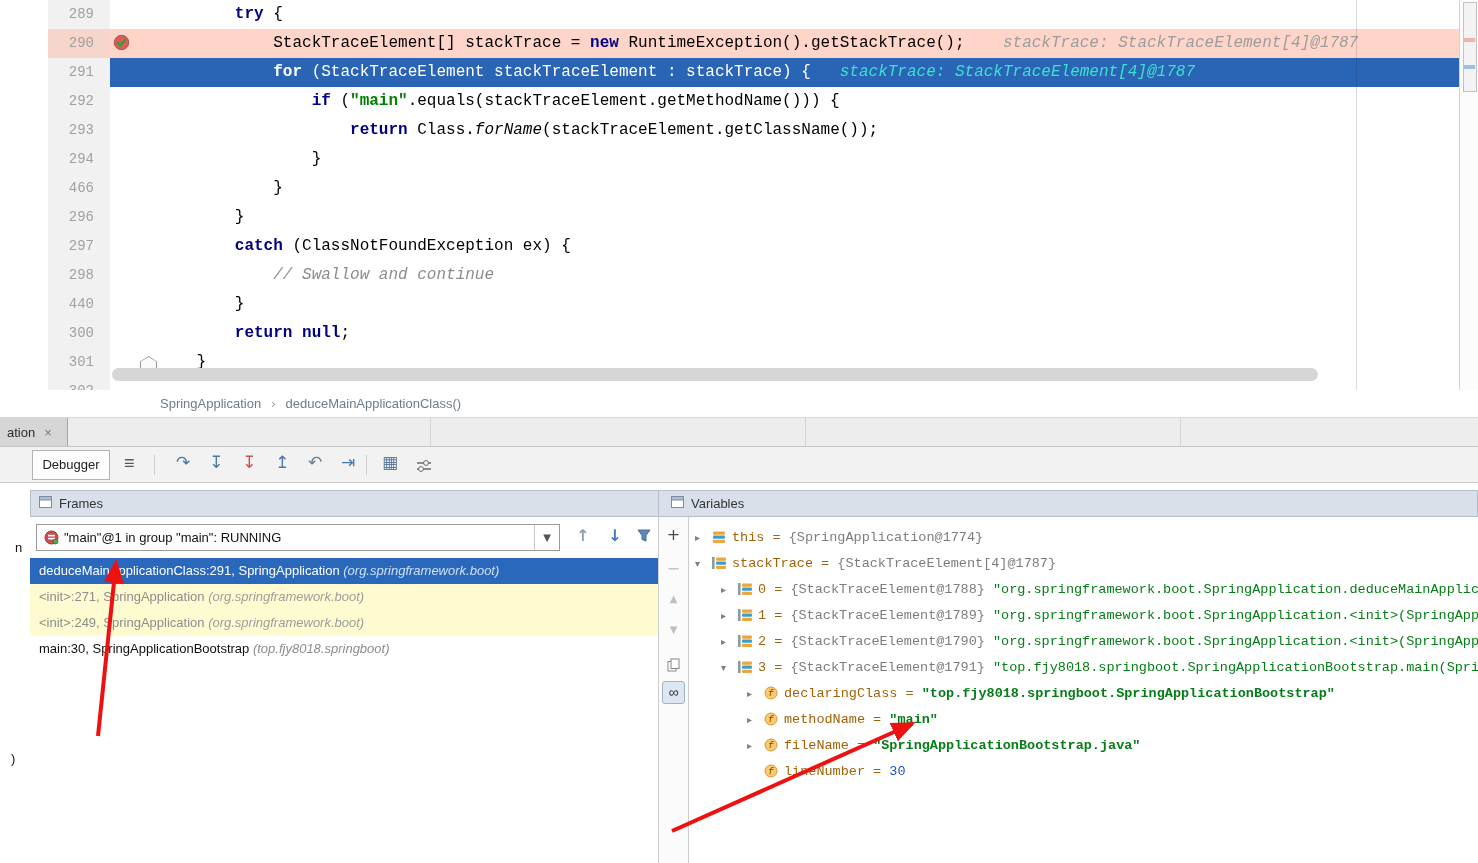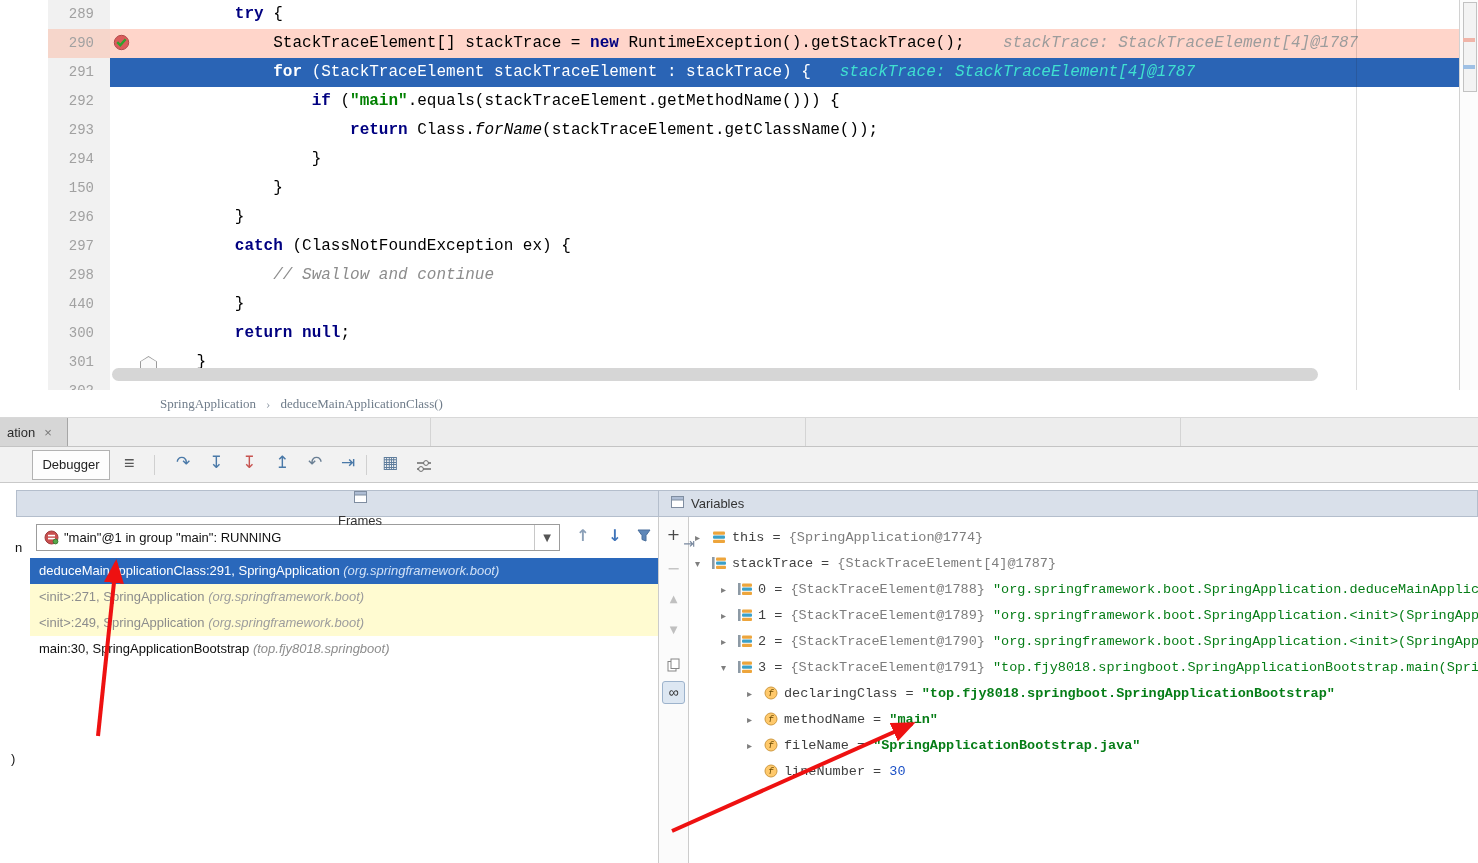--- a/index.html
+++ b/index.html
@@ -45,21 +45,21 @@
   .sliver-bg{position:absolute;left:0;top:0;width:48px;height:390px;background:#fff;border-right:1px solid #8f8f8f;}
   .sl-band{position:absolute;left:0;width:48px;background:#fbf6cd;}
   #band1{top:221px;height:27px;}
   #band2{top:384px;height:26px;}
   .sl-item{position:absolute;left:2px;font-size:13px;color:#111;}
   .sl-boxed{left:0;border:1px solid #5a5a5a;padding:2px 3px 2px 2px;background:#fff;width:44px;box-sizing:border-box;}
 
   
   #breadcrumbs{position:absolute;left:0;top:390px;width:1478px;height:27px;background:#fff;
                display:flex;align-items:center;padding-left:160px;box-sizing:border-box;
-               font-size:13px;color:#6f7c8a;z-index:1;font-family:Liberation Serif, serif;}
+               font-size:13px;color:#6f7c8a;z-index:1;}
   #breadcrumbs .sep{margin:0 10px;color:#98a2ad;}
 
   
   #tabstrip{position:absolute;left:0;top:417px;width:1478px;height:30px;background:#ededed;
             border-top:1px solid #d8d8d8;border-bottom:1px solid #c4c4c4;box-sizing:border-box;z-index:5;}
   .ptab{position:absolute;left:0;top:0;height:28px;width:68px;background:#d6d6d6;border-right:1px solid #a6a6a6;
         display:flex;align-items:center;gap:9px;padding-left:7px;box-sizing:border-box;font-size:13px;color:#2b2b2b;}
   .ptab .x{color:#777;font-size:13px;}
   .tsep2{position:absolute;top:0;width:1px;height:28px;background:#d4d4d4;}
 
@@ -68,21 +68,21 @@
             border-bottom:1px solid #c9c9c9;box-sizing:border-box;z-index:5;}
   .dtab{position:absolute;left:32px;top:3px;width:78px;height:30px;background:#fdfdfd;border:1px solid #b2b2b2;
         box-sizing:border-box;text-align:center;line-height:28px;font-size:13px;color:#222;}
   .micon{position:absolute;left:124px;top:6px;font-size:18px;color:#585858;}
   .tsep{position:absolute;top:8px;width:1px;height:20px;background:#d0d0d0;}
   .ticn{position:absolute;top:5px;font-size:17px;font-family:"DejaVu Sans",sans-serif;}
 
   
   .phead{position:absolute;top:490px;height:27px;background:#d9e0ea;border:1px solid #b4becc;box-sizing:border-box;
          display:flex;align-items:center;padding:0 8px;gap:7px;font-size:13px;color:#333;z-index:4;}
-  #frames-header{left:16px;width:688px;flex-direction:column;}
+  #frames-header{left:30px;width:688px;}
   #vars-header{left:658px;width:820px;padding-left:12px;}
   .pin{margin-left:auto;color:#7a8aa0;font-size:14px;font-family:"DejaVu Sans",sans-serif;}
 
   
   #frames-panel{position:absolute;left:30px;top:517px;width:628px;height:346px;background:#fff;}
   #thread-combo{position:absolute;left:6px;top:7px;width:524px;height:27px;border:1px solid #9c9c9c;background:#fff;
                 display:flex;align-items:center;padding-left:7px;box-sizing:border-box;font-size:13px;color:#111;}
   .ticon{width:20px;flex:none;display:flex;align-items:center;}
   .tlabel{flex:1;white-space:nowrap;overflow:hidden;}
   .tchev{width:24px;align-self:stretch;display:flex;align-items:center;justify-content:center;
@@ -110,21 +110,21 @@
         text-align:center;line-height:21px;font-size:14px;color:#333;box-sizing:border-box;}
 
   
   #vars-panel{position:absolute;left:689px;top:517px;width:789px;height:346px;background:#fff;overflow:hidden;}
   #var-rows{position:absolute;top:7px;left:0;width:100%;}
   .vr{height:26px;display:flex;align-items:center;white-space:pre;overflow:hidden;
       font-family:"Liberation Mono",monospace;font-size:13.5px;}
   .lvl0{padding-left:6px;}.lvl1{padding-left:32px;}.lvl2{padding-left:58px;}
   .chev{width:17px;flex:none;font-family:"DejaVu Sans",sans-serif;font-size:10px;color:#7f7f7f;}
   .vicon{width:20px;flex:none;display:flex;align-items:center;}
-  .vname,.veq{color:#404040;}
+  .vname,.veq{color:#a16207;}
   .v-ref{color:#7d7d7d;}
   .v-str{color:#067d17;font-weight:bold;}
   .v-num{color:#1b50c6;}
   .v-strp{color:#067d17;}
 
   .lfrag{position:absolute;font-size:13px;color:#111;}
   #lfrag1{left:15px;top:540px;}
   #lfrag2{left:11px;top:751px;}
 
   #arrows{position:absolute;inset:0;z-index:60;pointer-events:none;}
@@ -176,21 +176,21 @@
         </span>
       </div>
       <div class="cl">
         <span class="ln">294</span>
         <span class="lb">
           <span class="gic"></span>
           <span class="ct"><span class="pl">                }</span></span>
         </span>
       </div>
       <div class="cl">
-        <span class="ln">150</span>
+        <span class="ln">466</span>
         <span class="lb">
           <span class="gic"></span>
           <span class="ct"><span class="pl">            }</span></span>
         </span>
       </div>
       <div class="cl">
         <span class="ln">296</span>
         <span class="lb">
           <span class="gic"></span>
           <span class="ct"><span class="pl">        }</span></span>

